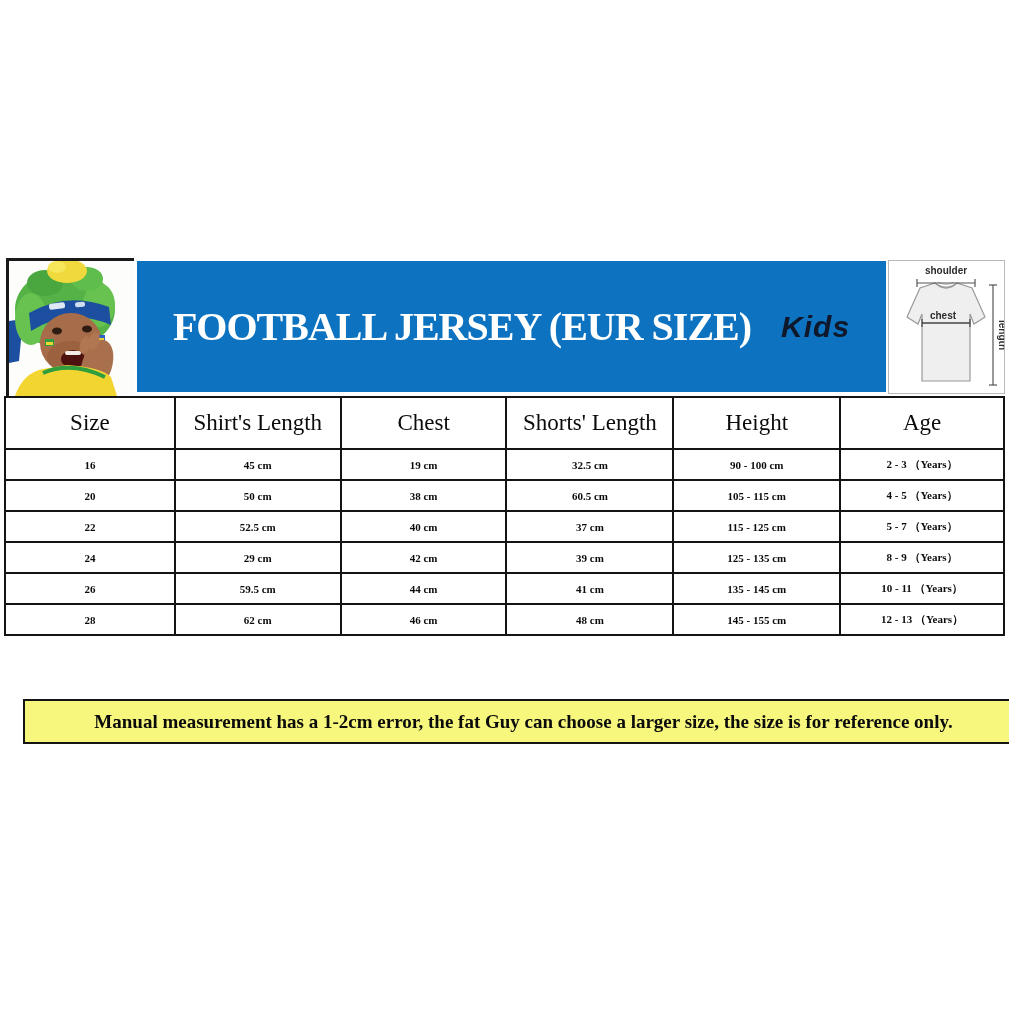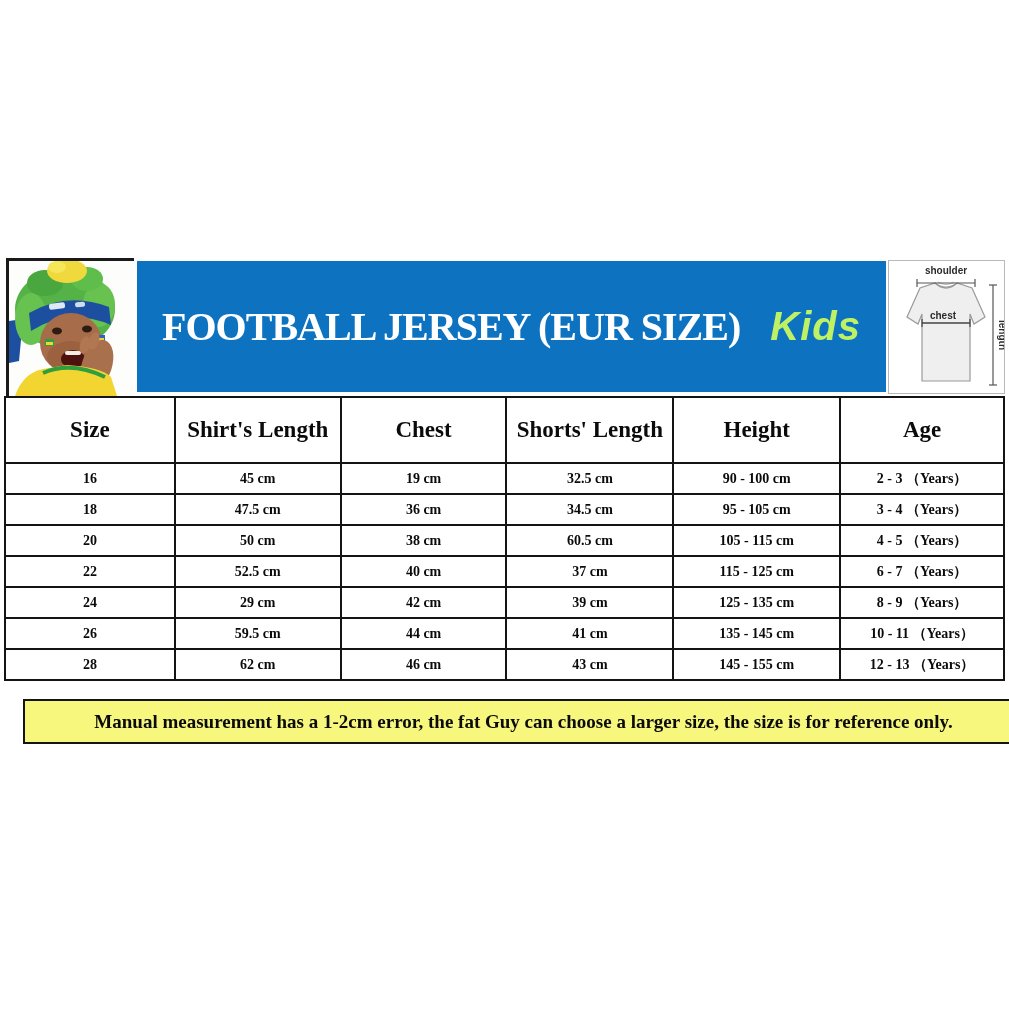--- a/index.html
+++ b/index.html
@@ -18,42 +18,42 @@
   .banner {
     flex:1 1 auto; height:131px; margin-left:3px; margin-top:3px;
     background:#0d73c0;
     display:flex; align-items:center; justify-content:center; gap:30px;text-align:right;
   }
   .banner-title {
     color:#ffffff; font-family:"Liberation Serif", serif; font-weight:bold;
     font-size:40px; white-space:nowrap; letter-spacing:-1px;
   }
   .kids-label {
-    color:#bef264; font-family:"Liberation Sans", sans-serif; font-weight:bold;
-    font-style:italic; font-size:40px; letter-spacing:1px;
+    color:#0f172a; font-family:"Liberation Sans", sans-serif; font-weight:bold;
+    font-style:italic; font-size:30px; letter-spacing:1px;
   }
   .diagram-box {
     width:117px; height:134px; margin-left:2px; margin-top:2px;
     background:#b91c1c; border:1px solid #b9b9b9; flex:0 0 auto;
   }
 
   
   table.size-table {
     position:absolute; left:4px; top:396px; width:1001px;
     border-collapse:collapse; text-align:center; background:#fff;
     table-layout:fixed;
   }
   table.size-table th {
-    border:2px solid #141414; height:66px;
-    font-size:23px; font-weight:bold; color:#0b0b0b;
+    border:2px solid #141414; height:52px;
+    font-size:23px; font-weight:normal; color:#0b0b0b;
     font-family:"Liberation Serif", serif;
   }
   table.size-table td {
     border:2px solid #141414; height:31px;
-    font-size:14px; font-weight:bold; color:#0b0b0b;
+    font-size:11px; font-weight:bold; color:#0b0b0b;
     font-family:"Liberation Serif", serif;
   }
 
   
   .note {
     position:absolute; left:4px; top:699px; width:1001px; height:45px;
     background:#f7f77e; border:2px solid #141414;
     display:flex; align-items:center; justify-content:center;margin-left:19px;
   }
   .note-text { font-weight:bold; font-size:19px; color:#0b0b0b; font-family:"Liberation Serif", serif; }
@@ -163,42 +163,34 @@
     <tbody>
       <tr>
         <td>16</td>
         <td>45 cm</td>
         <td>19 cm</td>
         <td>32.5 cm</td>
         <td>90 - 100 cm</td>
         <td>2 - 3 （Years）</td>
       </tr>
       <tr>
-        <td>18</td>
-        <td>47.5 cm</td>
-        <td>36 cm</td>
-        <td>34.5 cm</td>
-        <td>95 - 105 cm</td>
-        <td>3 - 4 （Years）</td>
-      </tr>
-      <tr>
         <td>20</td>
         <td>50 cm</td>
         <td>38 cm</td>
         <td>60.5 cm</td>
         <td>105 - 115 cm</td>
         <td>4 - 5 （Years）</td>
       </tr>
       <tr>
         <td>22</td>
         <td>52.5 cm</td>
         <td>40 cm</td>
         <td>37 cm</td>
         <td>115 - 125 cm</td>
-        <td>6 - 7 （Years）</td>
+        <td>5 - 7 （Years）</td>
       </tr>
       <tr>
         <td>24</td>
         <td>29 cm</td>
         <td>42 cm</td>
         <td>39 cm</td>
         <td>125 - 135 cm</td>
         <td>8 - 9 （Years）</td>
       </tr>
       <tr>
@@ -206,21 +198,21 @@
         <td>59.5 cm</td>
         <td>44 cm</td>
         <td>41 cm</td>
         <td>135 - 145 cm</td>
         <td>10 - 11 （Years）</td>
       </tr>
       <tr>
         <td>28</td>
         <td>62 cm</td>
         <td>46 cm</td>
-        <td>43 cm</td>
+        <td>48 cm</td>
         <td>145 - 155 cm</td>
         <td>12 - 13 （Years）</td>
       </tr>
     </tbody>
   </table>
 
   <div class="note">
     <span class="note-text">Manual measurement has a 1-2cm error, the fat Guy can choose a larger size, the size is for reference only.</span>
   </div>
 

